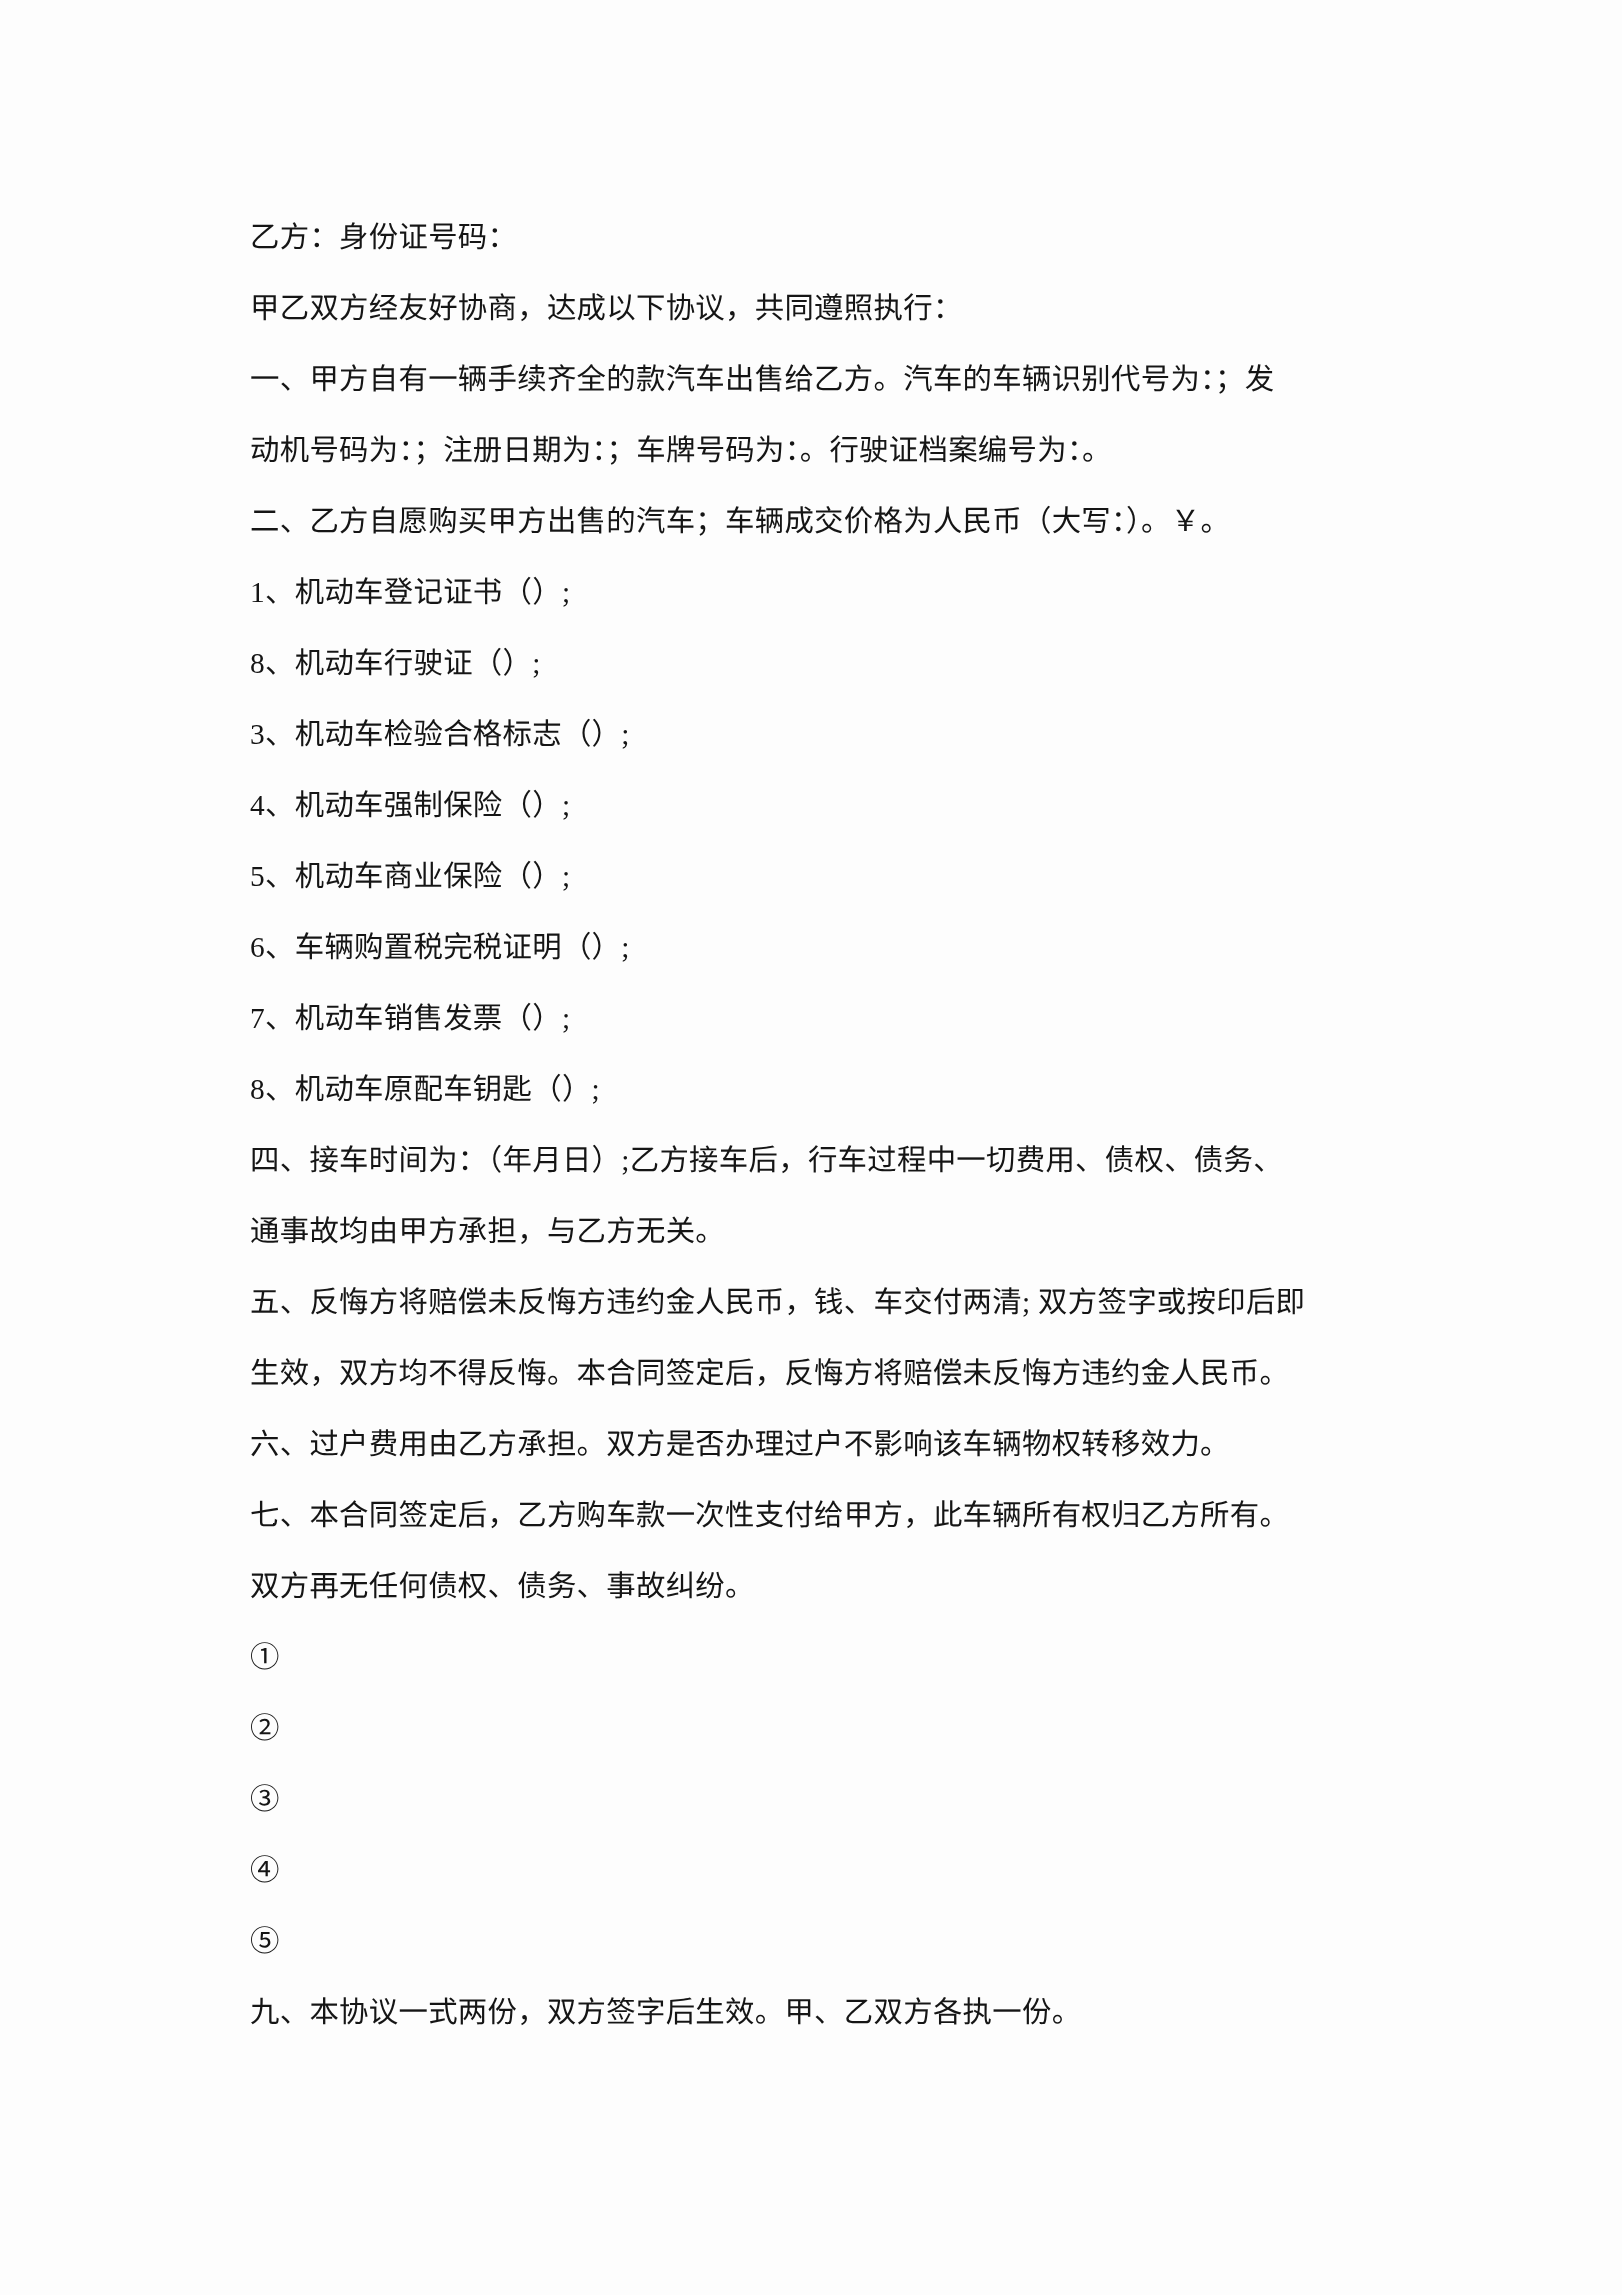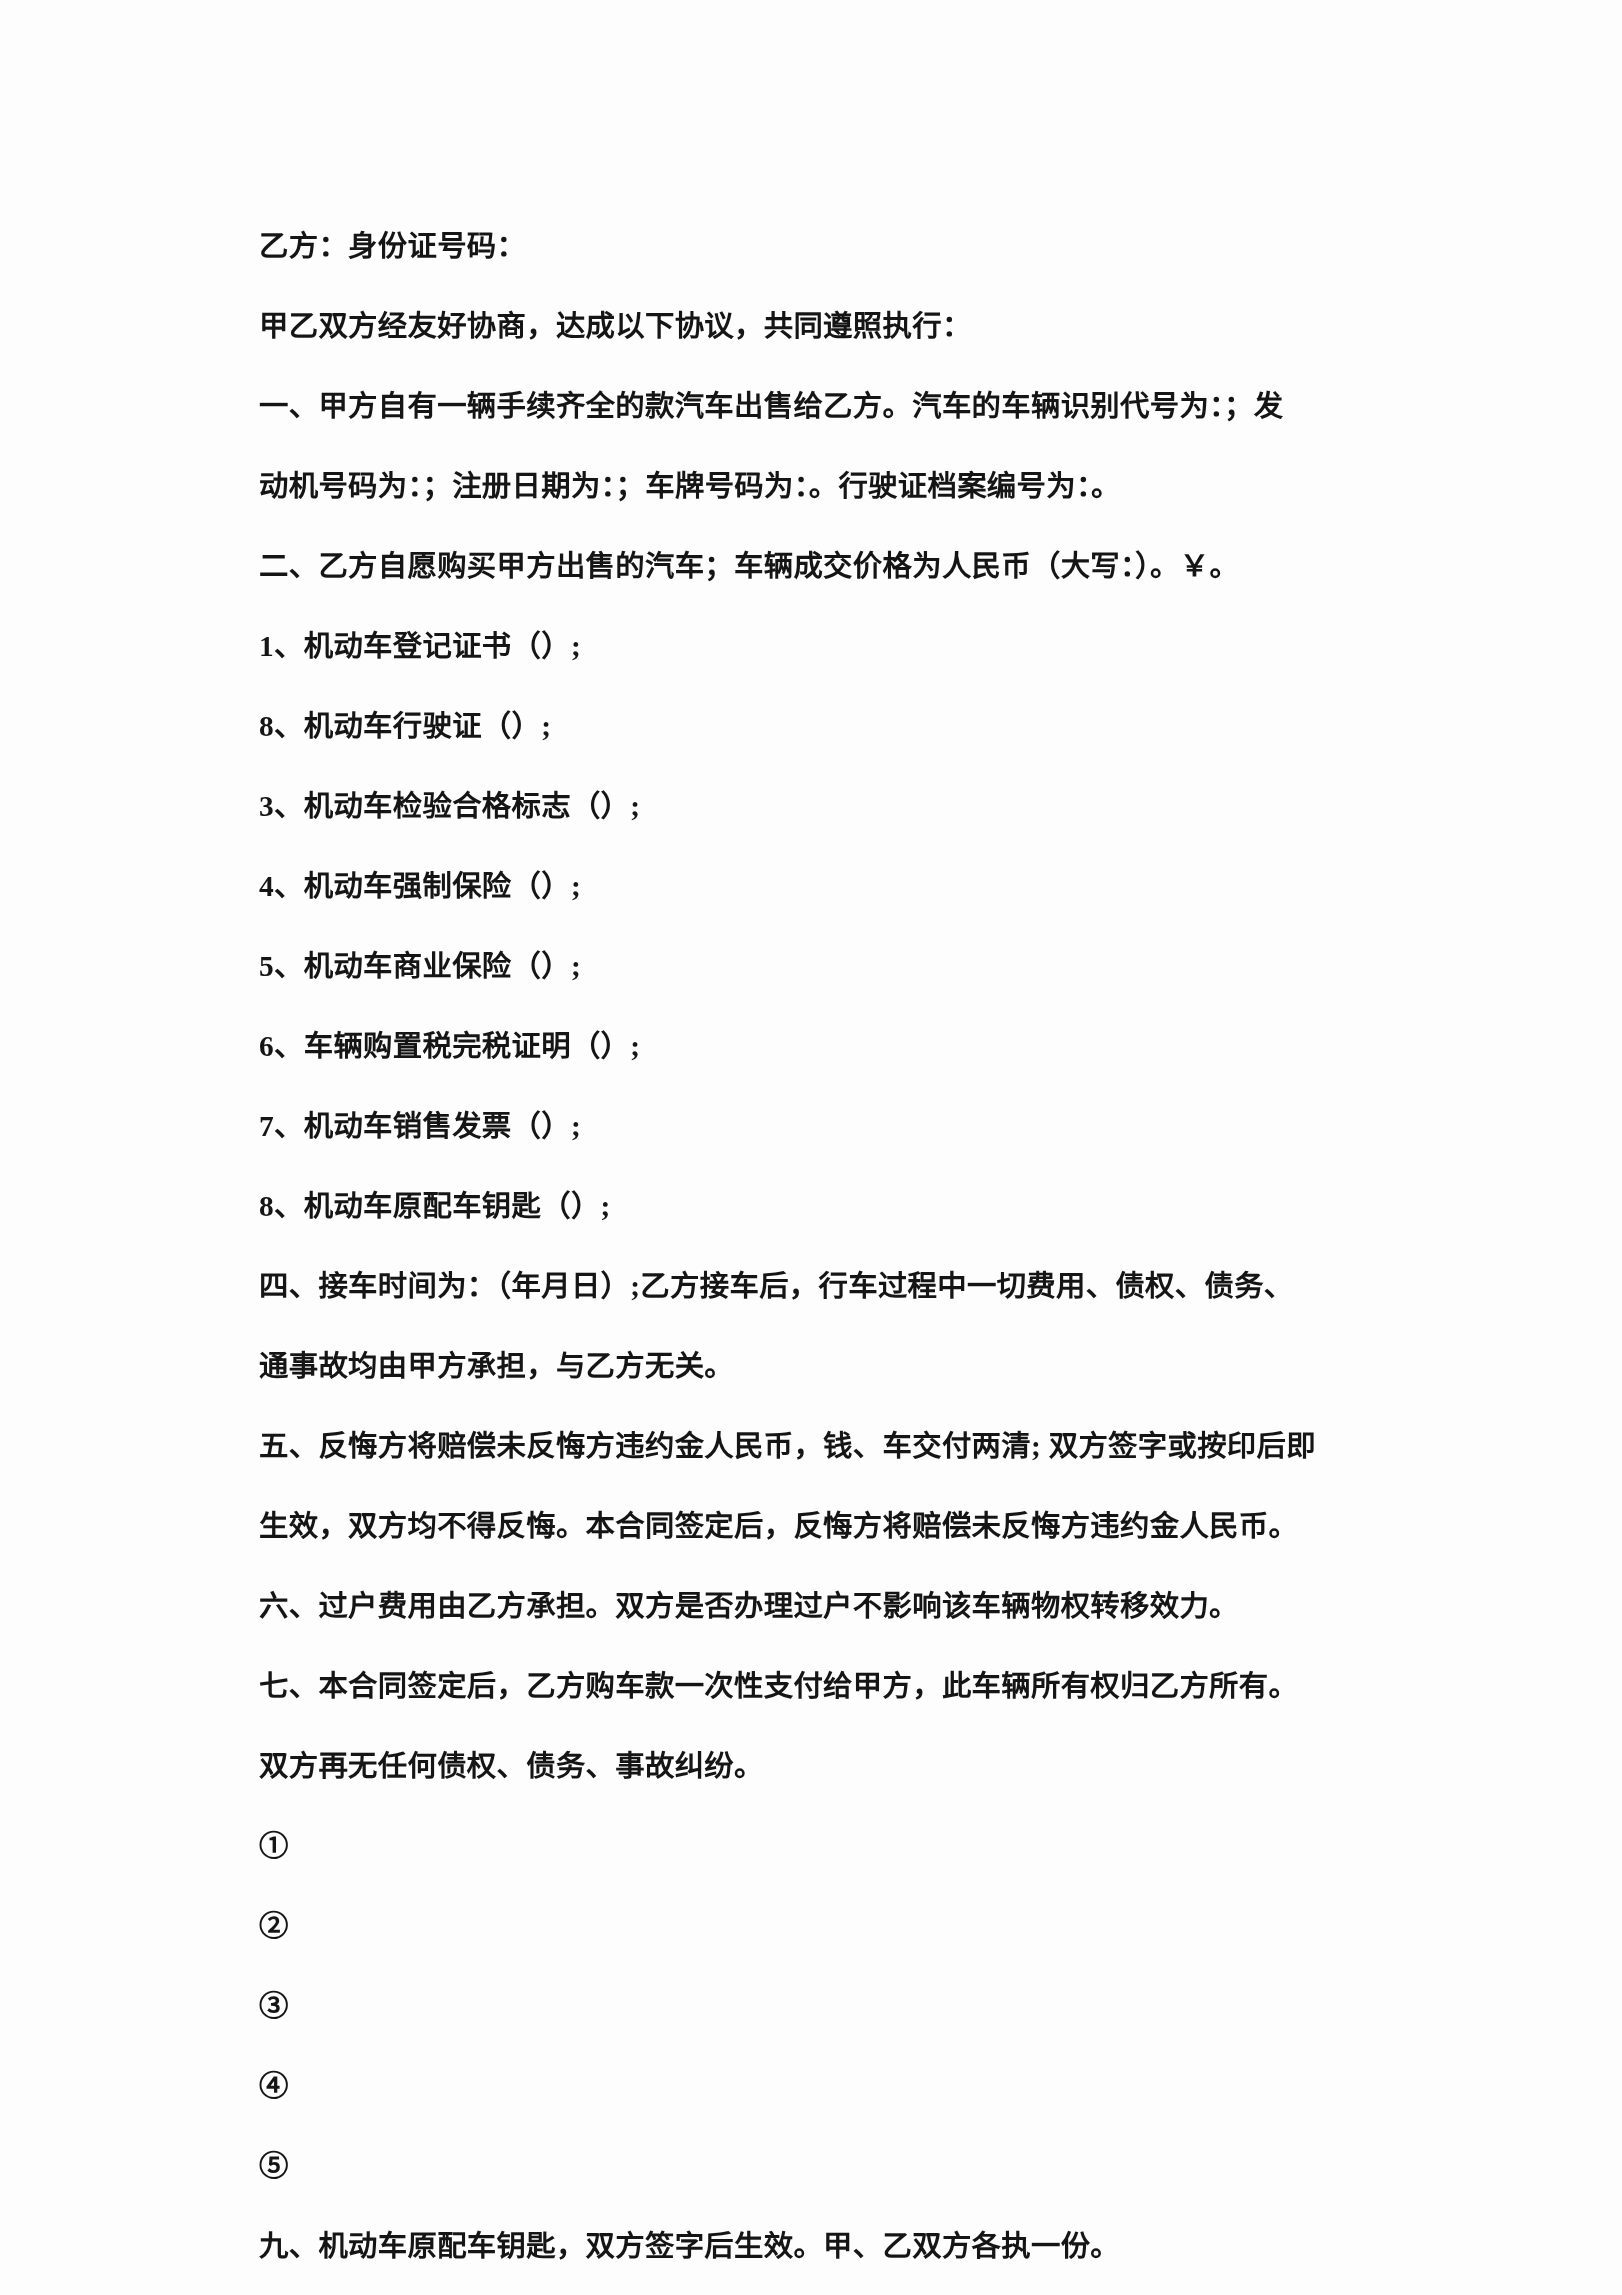--- a/index.html
+++ b/index.html
@@ -15,26 +15,26 @@
   }
   .content {
     position: absolute;
     left: 243px;
     top: 198px;
     width: 1142px;
     font-family: "Liberation Serif", "DejaVu Serif", serif;
     color: var(--ink, #151515);
   }
   .ln {
-    margin: 16px;
+    margin: 7px;
     padding: 0;
     height: 64px;
     line-height: 64px;
     font-size: 29.4px;
-    font-weight: 700;
+    font-weight: 400;
     letter-spacing: 0.3px;
     white-space: nowrap;
   }
 </style>
 </head>
 <body>
 
 <div class="page">
   <div class="content">
     <p class="ln">乙方：身份证号码：</p>
@@ -55,16 +55,16 @@
     <p class="ln">五、反悔方将赔偿未反悔方违约金人民币，钱、车交付两清; 双方签字或按印后即</p>
     <p class="ln">生效，双方均不得反悔。本合同签定后，反悔方将赔偿未反悔方违约金人民币。</p>
     <p class="ln">六、过户费用由乙方承担。双方是否办理过户不影响该车辆物权转移效力。</p>
     <p class="ln">七、本合同签定后，乙方购车款一次性支付给甲方，此车辆所有权归乙方所有。</p>
     <p class="ln">双方再无任何债权、债务、事故纠纷。</p>
     <p class="ln">①</p>
     <p class="ln">②</p>
     <p class="ln">③</p>
     <p class="ln">④</p>
     <p class="ln">⑤</p>
-    <p class="ln">九、机动车原配车钥匙，双方签字后生效。甲、乙双方各执一份。</p>
+    <p class="ln">九、本协议一式两份，双方签字后生效。甲、乙双方各执一份。</p>
   </div>
 </div>
 
 
 </body></html>

